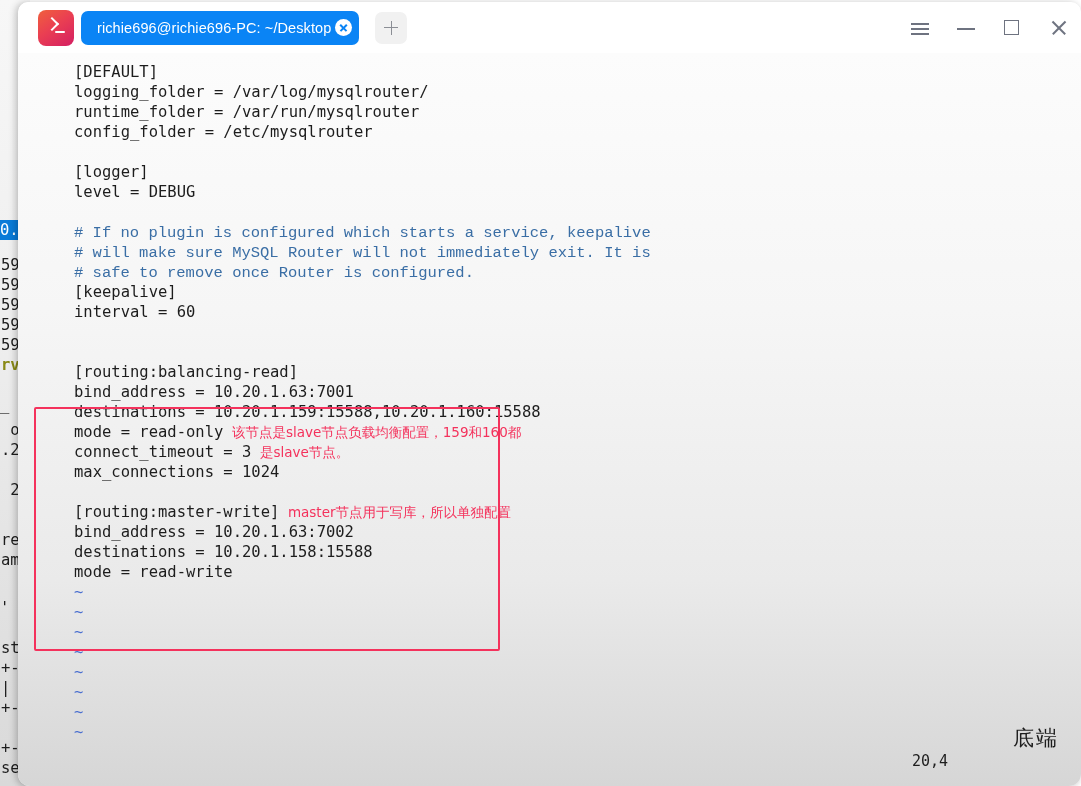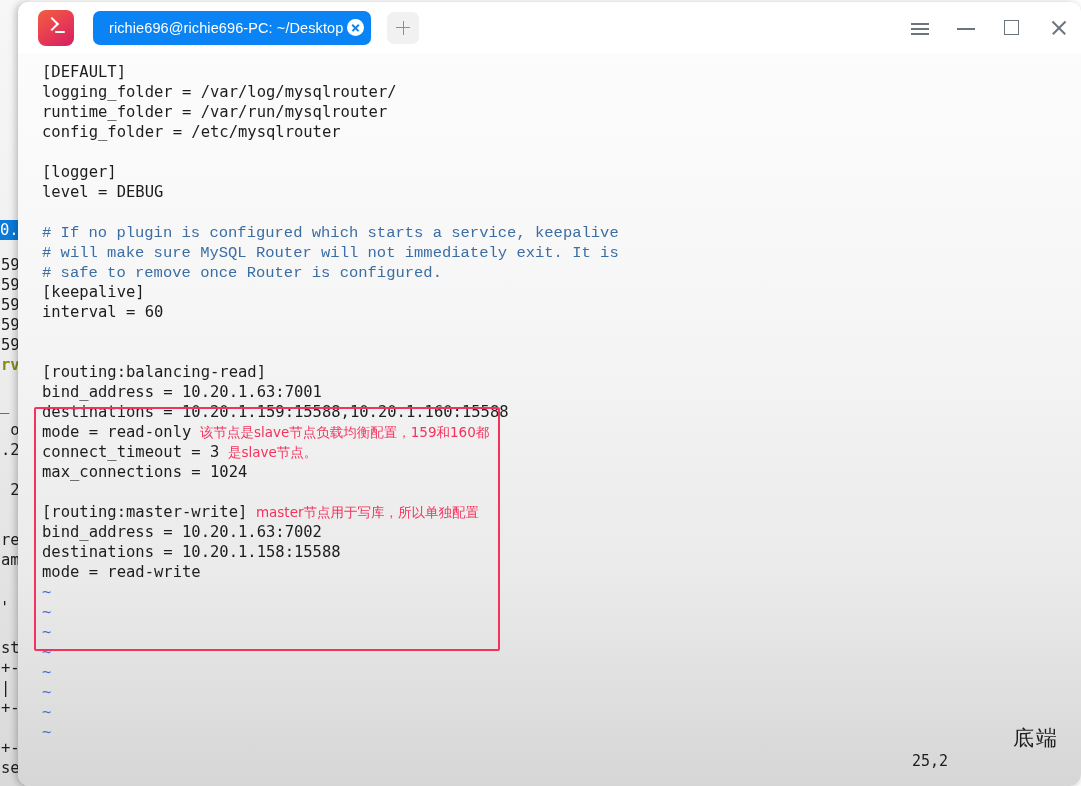--- a/index.html
+++ b/index.html
@@ -88,21 +88,21 @@
   }
   .app-icon .ul {
     position: absolute;
     left: 17px; top: 21px;
     width: 10px; height: 2.6px;
     background: #fff;
     border-radius: 1px;
   }
 
   .tab {
-    margin-left: 19px;
+    margin-left: 7px;
     height: 34px;
     background: #0a84f5;
     border-radius: 7px;
     display: flex;
     align-items: center;
     padding: 0 7px 0 16px;
     flex: none;
   }
   .tab-title {
     color: #ffffff;
@@ -184,21 +184,21 @@
 
   .term-text {
     position: absolute;
     left: 24px;
     top: 9px;
     font-size: 15.5px;
     line-height: 20px;
     color: #1d1d1d;
     white-space: pre;
   }
-  .term-text .line { height: 20px; white-space: pre; }
+  .term-text .line { height: 20px; white-space: pre; margin-left: 32px; }
   .cmt { color: #3a6ea5; font-family: Liberation Mono, monospace; }
   .tilde { color: #4a6fd0; }
 
   .anno {
     color: #f4325c;
     font-family: "DejaVu Sans", "Liberation Sans", sans-serif;
     font-size: 13.5px;
   }
 
   
@@ -273,18 +273,18 @@
         <div class="wc close">
             <i></i>
             <i></i>
           </div>
       </div>
     </div>
 
     <div class="term-body">
       <div class="term-text" id="term-text"><div class="line"><span>[DEFAULT]</span></div><div class="line"><span>logging_folder = /var/log/mysqlrouter/</span></div><div class="line"><span>runtime_folder = /var/run/mysqlrouter</span></div><div class="line"><span>config_folder = /etc/mysqlrouter</span></div><div class="line"><span></span></div><div class="line"><span>[logger]</span></div><div class="line"><span>level = DEBUG</span></div><div class="line"><span></span></div><div class="line"><span class="cmt"># If no plugin is configured which starts a service, keepalive</span></div><div class="line"><span class="cmt"># will make sure MySQL Router will not immediately exit. It is</span></div><div class="line"><span class="cmt"># safe to remove once Router is configured.</span></div><div class="line"><span>[keepalive]</span></div><div class="line"><span>interval = 60</span></div><div class="line"><span></span></div><div class="line"><span></span></div><div class="line"><span>[routing:balancing-read]</span></div><div class="line"><span>bind_address = 10.20.1.63:7001</span></div><div class="line"><span>destinations = 10.20.1.159:15588,10.20.1.160:15588</span></div><div class="line"><span>mode = read-only</span><span class="anno">  该节点是slave节点负载均衡配置，159和160都</span></div><div class="line"><span>connect_timeout = 3</span><span class="anno">  是slave节点。</span></div><div class="line"><span>max_connections = 1024</span></div><div class="line"><span></span></div><div class="line"><span>[routing:master-write]</span><span class="anno">  master节点用于写库，所以单独配置</span></div><div class="line"><span>bind_address = 10.20.1.63:7002</span></div><div class="line"><span>destinations = 10.20.1.158:15588</span></div><div class="line"><span>mode = read-write</span></div><div class="line"><span class="tilde">~</span></div><div class="line"><span class="tilde">~</span></div><div class="line"><span class="tilde">~</span></div><div class="line"><span class="tilde">~</span></div><div class="line"><span class="tilde">~</span></div><div class="line"><span class="tilde">~</span></div><div class="line"><span class="tilde">~</span></div><div class="line"><span class="tilde">~</span></div></div>
       <div class="redbox"></div>
-      <div class="status-pos">25,2</div>
+      <div class="status-pos">20,4</div>
       <div class="status-end">底端</div>
     </div>
 
   </div>
 </div>
 
 </body></html>

